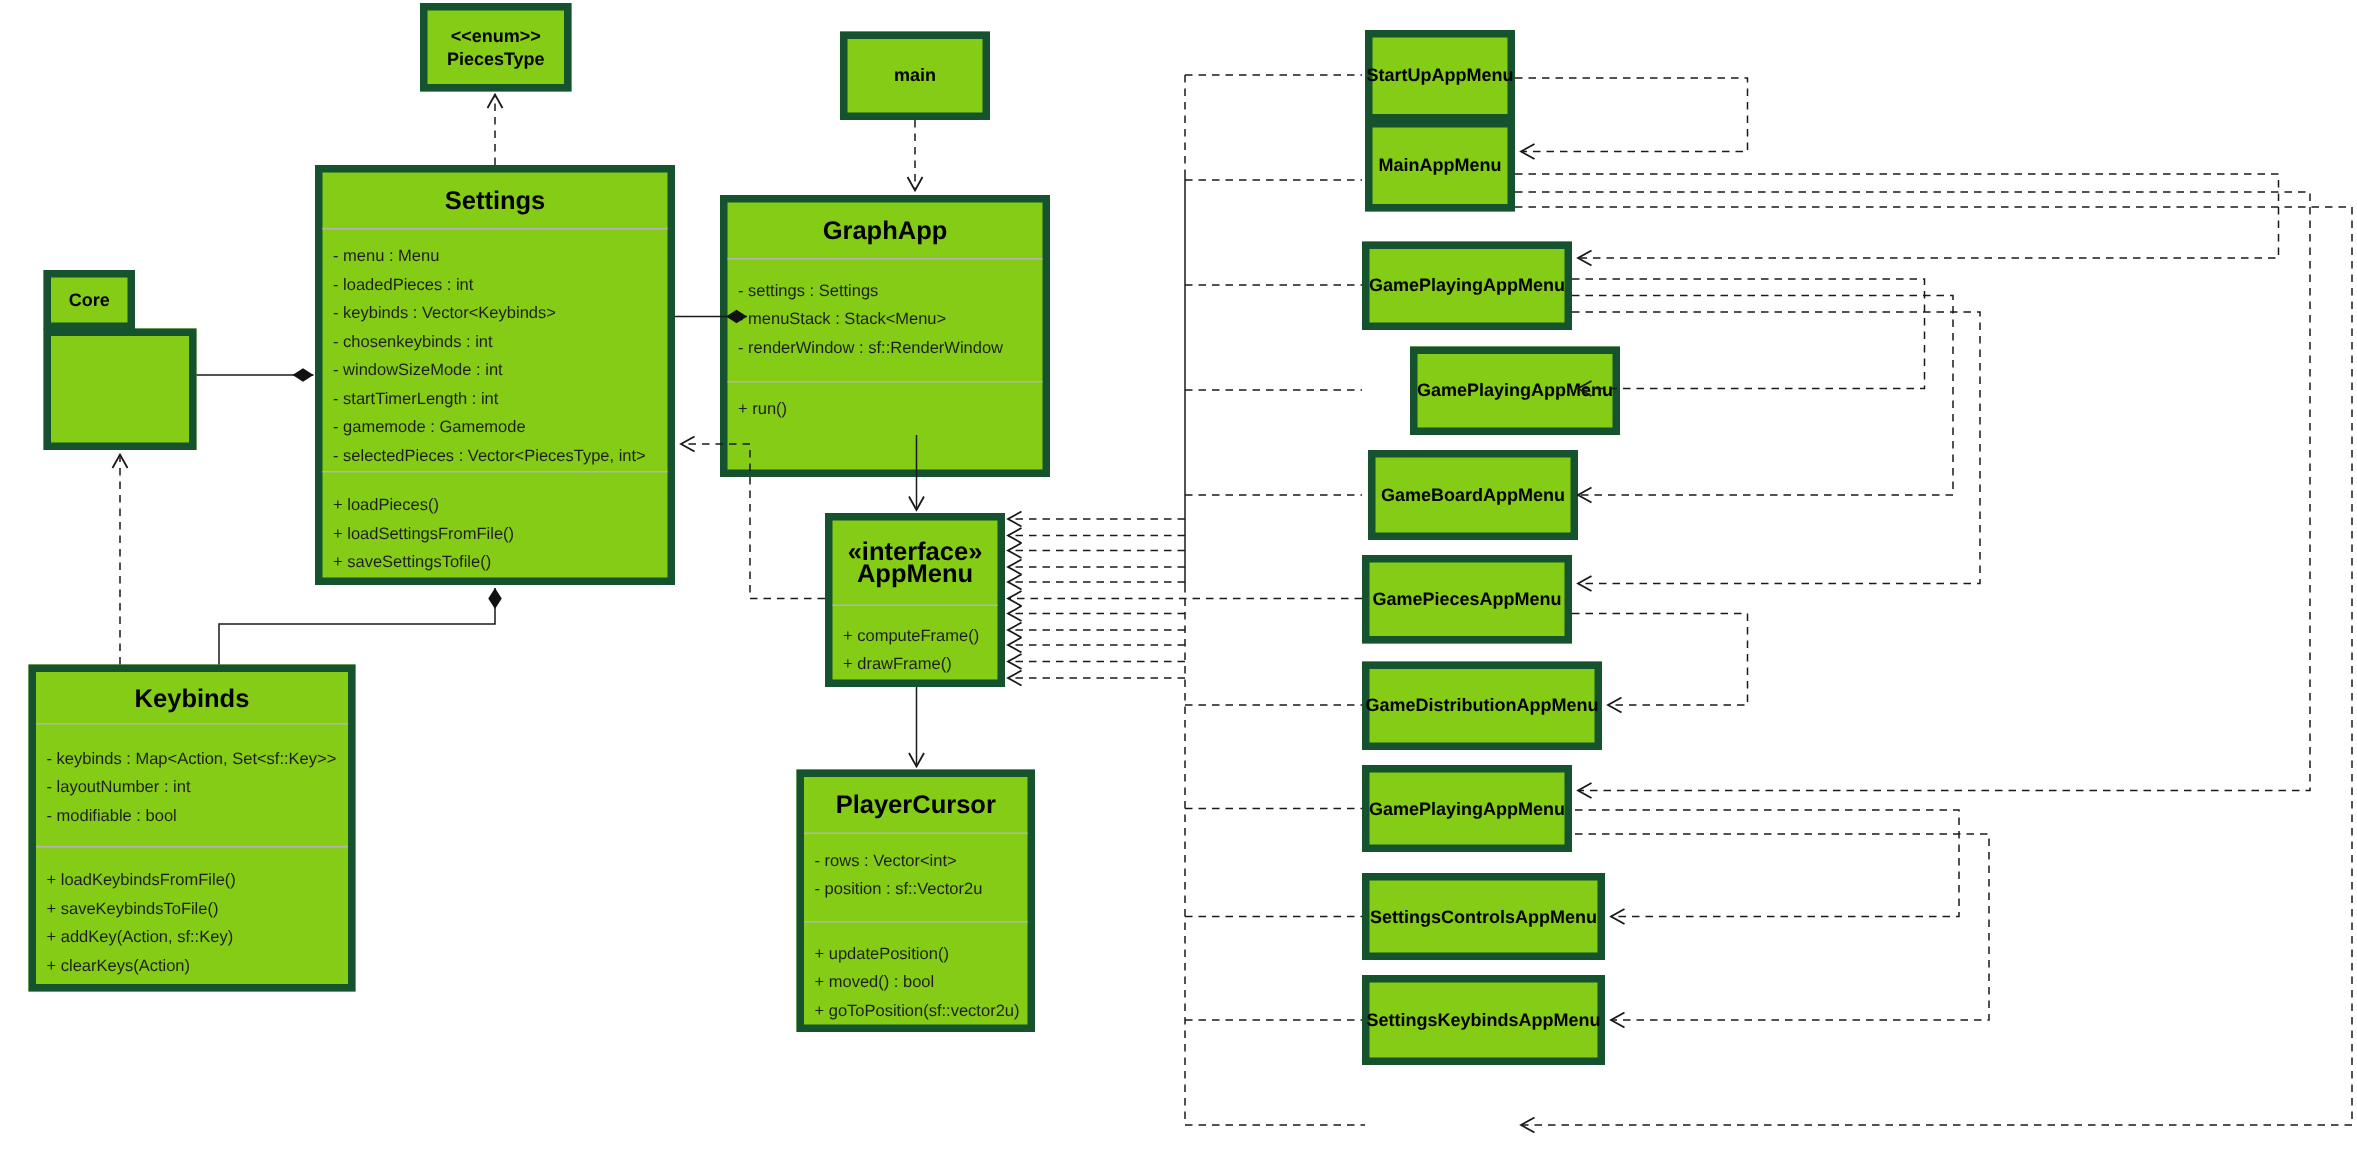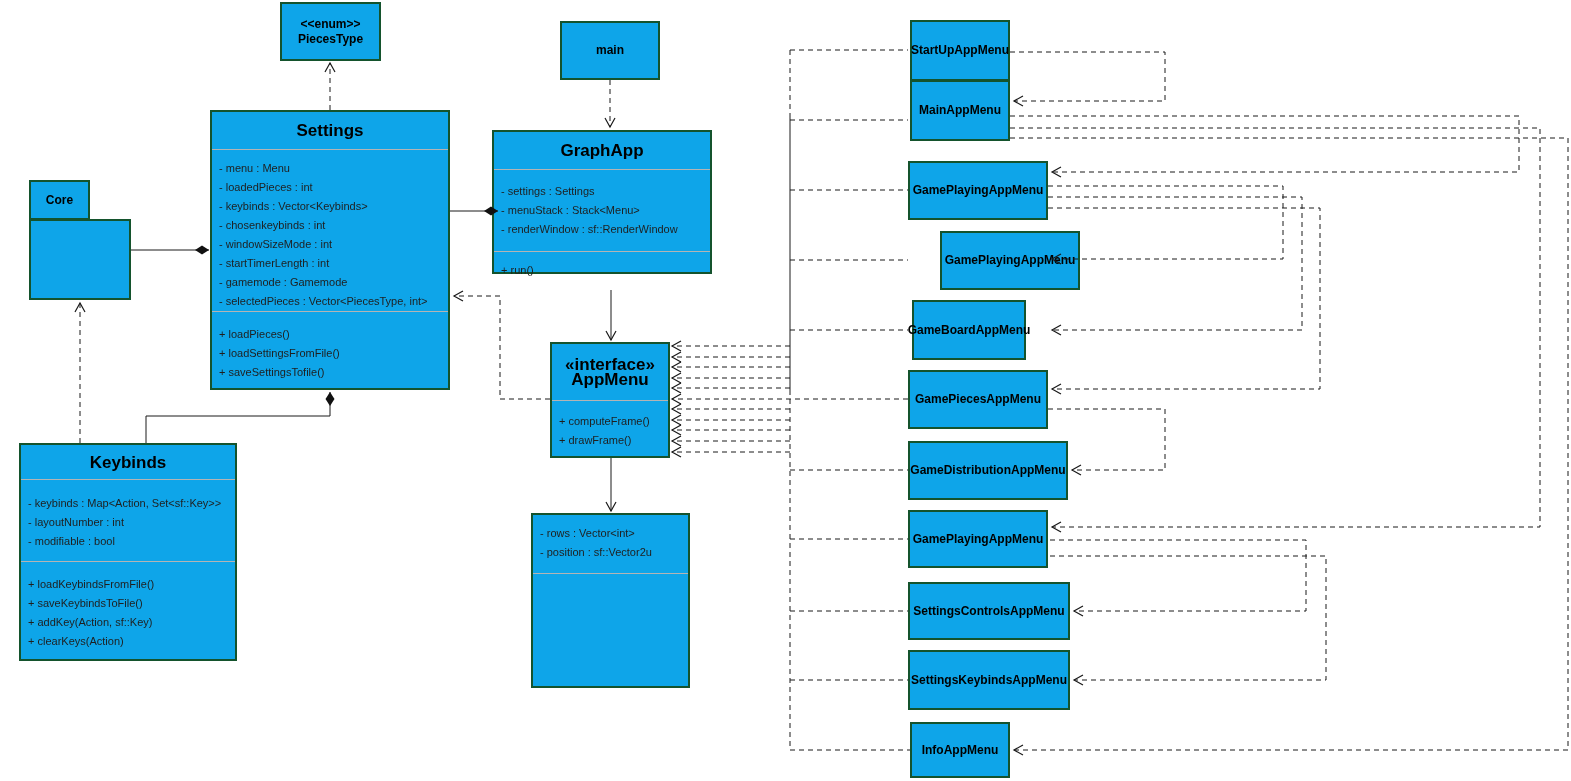--- a/index.html
+++ b/index.html
@@ -1,17 +1,17 @@
 <!DOCTYPE html>
 <html><head>
 <meta charset="utf-8">
 <style>
   html,body{margin:0;padding:0;background:#fff;font-family:"Liberation Sans",sans-serif;color:#000}
   #canvas{position:relative;width:1571px;height:781px;background:#fff;overflow:hidden}
-  .cls{position:absolute;box-sizing:border-box;background:#0ea5e9;border:2px solid #14532d;z-index:2}
+  .cls{position:absolute;box-sizing:border-box;background:#84cc16;border:5px solid #14532d;z-index:2}
   .hd{box-sizing:border-box;display:flex;flex-direction:column;align-items:center;justify-content:center;
       font-weight:bold;font-size:17px;line-height:15px;border-bottom:1px solid #b4b4b4;text-align:center}
   .cp{box-sizing:border-box;padding:9px 3px 16px 7px;font-size:11px;line-height:19px;white-space:nowrap;color:#1f1f1f}
   .sep{border-bottom:1px solid #b4b4b4}
   .lbl{display:flex;flex-direction:column;align-items:center;justify-content:center;
        font-weight:bold;font-size:12px;line-height:15px;text-align:center}
   .tab{z-index:3}
   #wires{position:absolute;left:0;top:0;z-index:5;pointer-events:none}
   path.d{fill:none;stroke:#1a1a1a;stroke-width:1;stroke-dasharray:5 4}
   path.s{fill:none;stroke:#1a1a1a;stroke-width:1}
@@ -47,21 +47,21 @@
       <div>+ loadPieces()</div>
       <div>+ loadSettingsFromFile()</div>
       <div>+ saveSettingsTofile()</div>
     </div>
   </div>
 
   <div class="cls lbl" style="left:560px;top:21px;width:100px;height:59px">
     <span>main</span>
   </div>
 
-  <div class="cls" style="left:492px;top:130px;width:220px;height:144px">
+  <div class="cls" style="left:480px;top:130px;width:220px;height:188px">
     <div class="hd" style="height:38px">GraphApp</div>
     <div class="cp sep" style="height:82px;padding-top:12px">
       <div>- settings : Settings</div>
       <div>- menuStack : Stack&lt;Menu&gt;</div>
       <div>- renderWindow : sf::RenderWindow</div>
     </div>
     <div class="cp">
       <div>+ run()</div>
     </div>
   </div>
@@ -71,23 +71,29 @@
       <span>«interface»</span>
       <span>AppMenu</span>
     </div>
     <div class="cp" style="padding-top:11px">
       <div>+ computeFrame()</div>
       <div>+ drawFrame()</div>
     </div>
   </div>
 
   <div class="cls" style="left:531px;top:513px;width:159px;height:175px">
+    <div class="hd" style="height:38px">PlayerCursor</div>
     <div class="cp sep" style="height:59px">
       <div>- rows : Vector&lt;int&gt;</div>
       <div>- position : sf::Vector2u</div>
+    </div>
+    <div class="cp" style="padding-top:12px">
+      <div>+ updatePosition()</div>
+      <div>+ moved() : bool</div>
+      <div>+ goToPosition(sf::vector2u)</div>
     </div>
   </div>
 
   <div class="cls" style="left:19px;top:443px;width:218px;height:218px">
     <div class="hd" style="height:35px">Keybinds</div>
     <div class="cp sep" style="height:82px;padding-top:14px">
       <div>- keybinds : Map&lt;Action, Set&lt;sf::Key&gt;&gt;</div>
       <div>- layoutNumber : int</div>
       <div>- modifiable : bool</div>
     </div>
@@ -104,40 +110,37 @@
   </div>
   <div class="cls lbl" style="left:910px;top:80px;width:100px;height:61px">
     <span>MainAppMenu</span>
   </div>
   <div class="cls lbl" style="left:908px;top:161px;width:140px;height:59px">
     <span>GamePlayingAppMenu</span>
   </div>
   <div class="cls lbl" style="left:940px;top:231px;width:140px;height:59px">
     <span>GamePlayingAppMenu</span>
   </div>
-  <div class="cls lbl" style="left:912px;top:300px;width:114px;height:60px">
+  <div class="cls lbl" style="left:912px;top:300px;width:140px;height:60px">
     <span>GameBoardAppMenu</span>
   </div>
   <div class="cls lbl" style="left:908px;top:370px;width:140px;height:59px">
     <span>GamePiecesAppMenu</span>
   </div>
   <div class="cls lbl" style="left:908px;top:441px;width:160px;height:59px">
     <span>GameDistributionAppMenu</span>
   </div>
   <div class="cls lbl" style="left:908px;top:510px;width:140px;height:58px">
     <span>GamePlayingAppMenu</span>
   </div>
   <div class="cls lbl" style="left:908px;top:582px;width:162px;height:58px">
     <span>SettingsControlsAppMenu</span>
   </div>
   <div class="cls lbl" style="left:908px;top:650px;width:162px;height:60px">
     <span>SettingsKeybindsAppMenu</span>
-  </div>
-  <div class="cls lbl" style="left:910px;top:722px;width:100px;height:56px">
-    <span>InfoAppMenu</span>
   </div>
 
   <svg id="wires" width="1571" height="781" viewBox="0 0 1571 781">
     <defs>
       <marker id="arr" markerUnits="userSpaceOnUse" markerWidth="14" markerHeight="14" viewBox="0 0 14 14" refX="12" refY="7" orient="auto">
         <path d="M3,2 L12,7 L3,12" fill="none" stroke="#1a1a1a" stroke-width="1.2"></path>
       </marker>
       <marker id="dia" markerUnits="userSpaceOnUse" markerWidth="18" markerHeight="12" viewBox="0 0 18 12" refX="16" refY="6" orient="auto">
         <path d="M2,6 L9,1.5 L16,6 L9,10.5 Z" fill="#111"></path>
       </marker>

